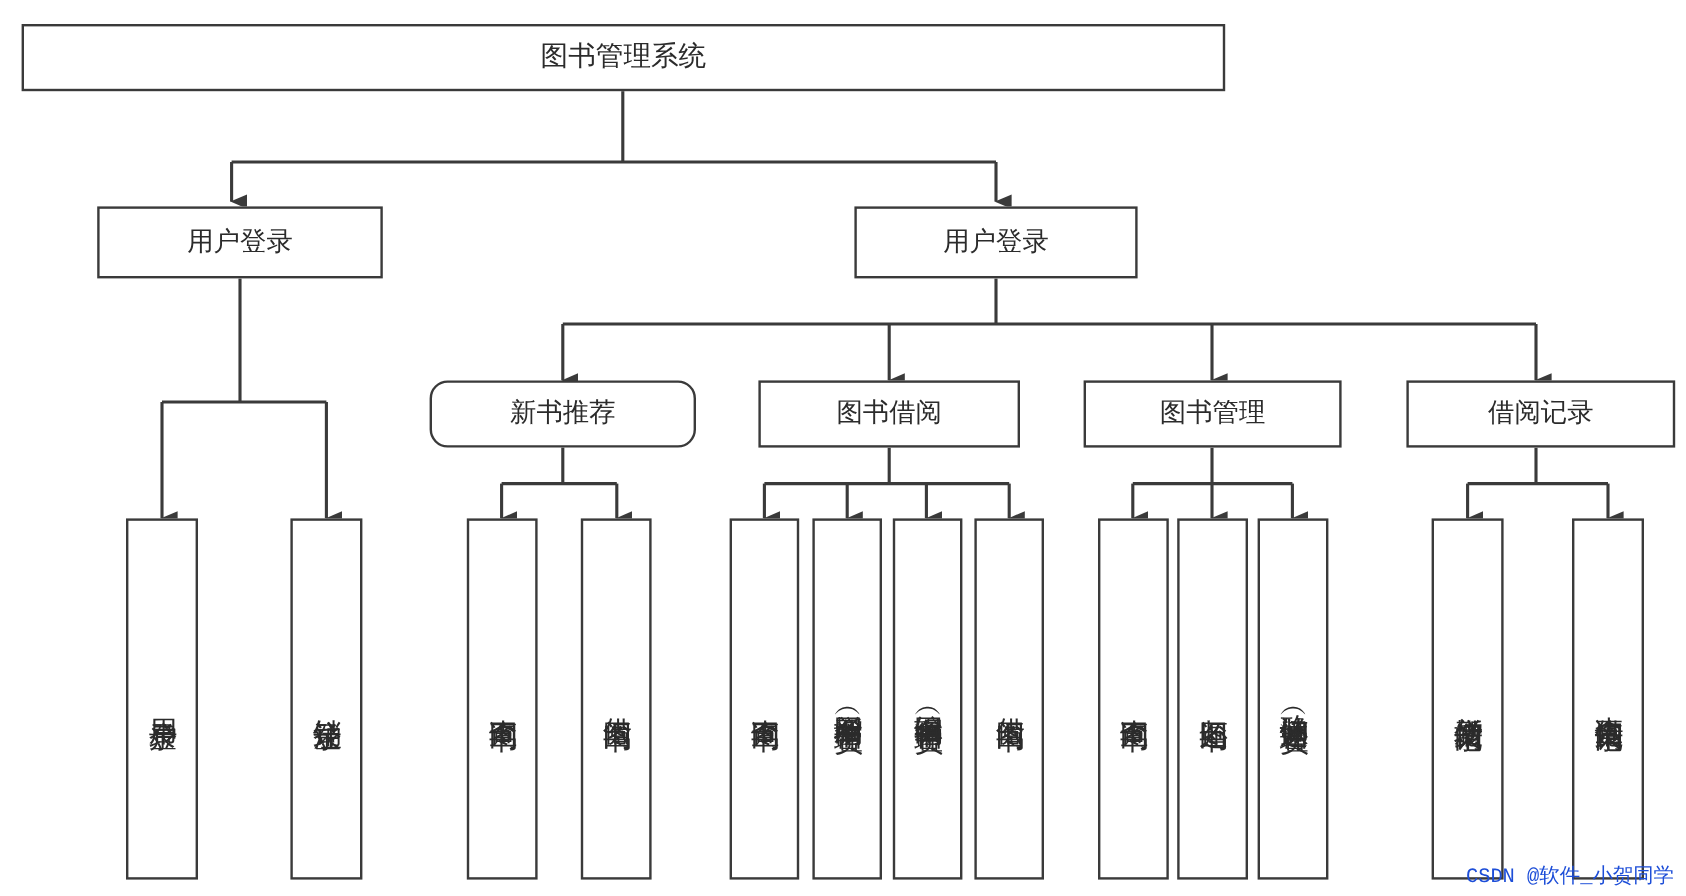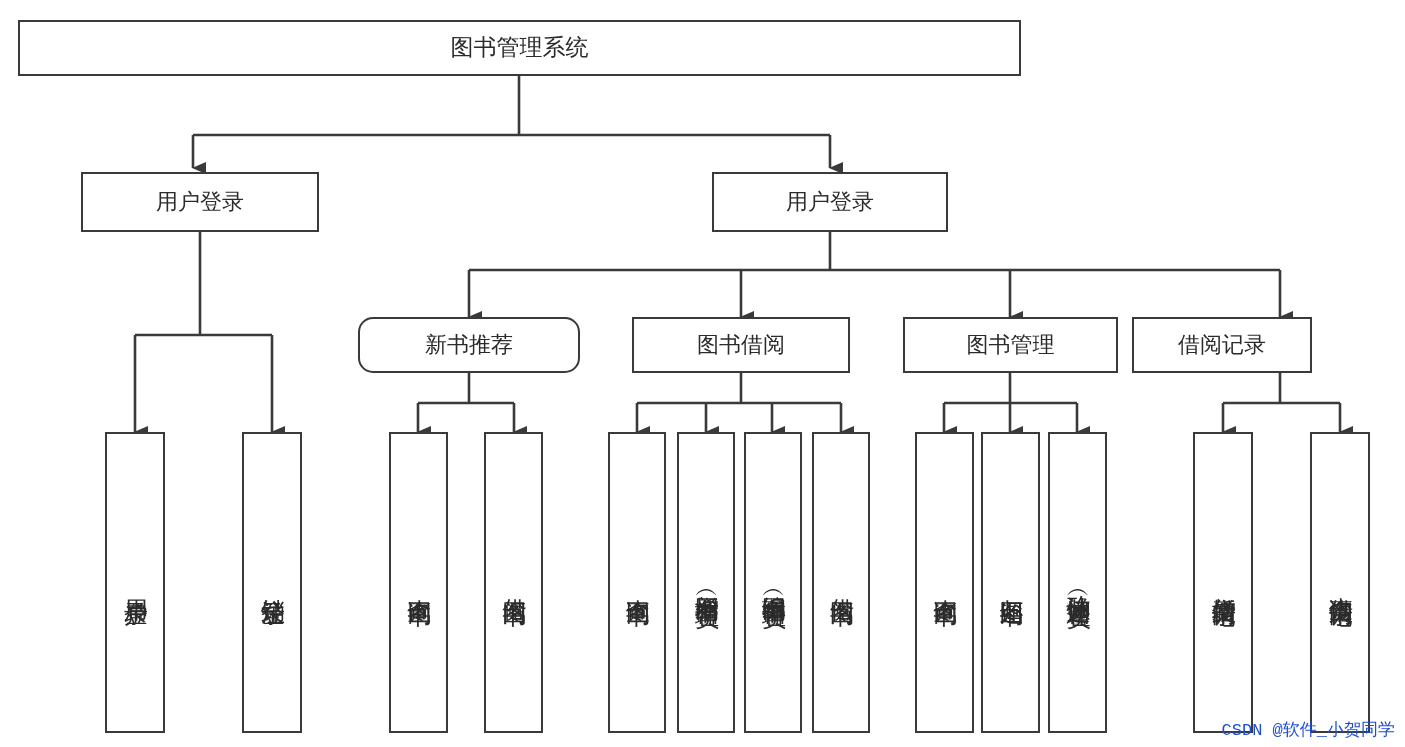--- a/index.html
+++ b/index.html
@@ -147,21 +147,21 @@
   </div>
 
   <div class="node horizontal" style="left:632px; top:317px; width:218px; height:56px;">
     <span class="node-label">图书借阅</span>
   </div>
 
   <div class="node horizontal" style="left:903px; top:317px; width:215px; height:56px;">
     <span class="node-label">图书管理</span>
   </div>
 
-  <div class="node horizontal" style="left:1132px; top:317px; width:180px; height:56px;">
+  <div class="node horizontal" style="left:1172px; top:317px; width:224px; height:56px;">
     <span class="node-label">借阅记录</span>
   </div>
 
   <div class="node vertical" style="left:105px; top:432px; width:60px; height:301px;">
     <span class="node-label">用户登录</span>
   </div>
 
   <div class="node vertical" style="left:242px; top:432px; width:60px; height:301px;">
     <span class="node-label">注销登录</span>
   </div>

